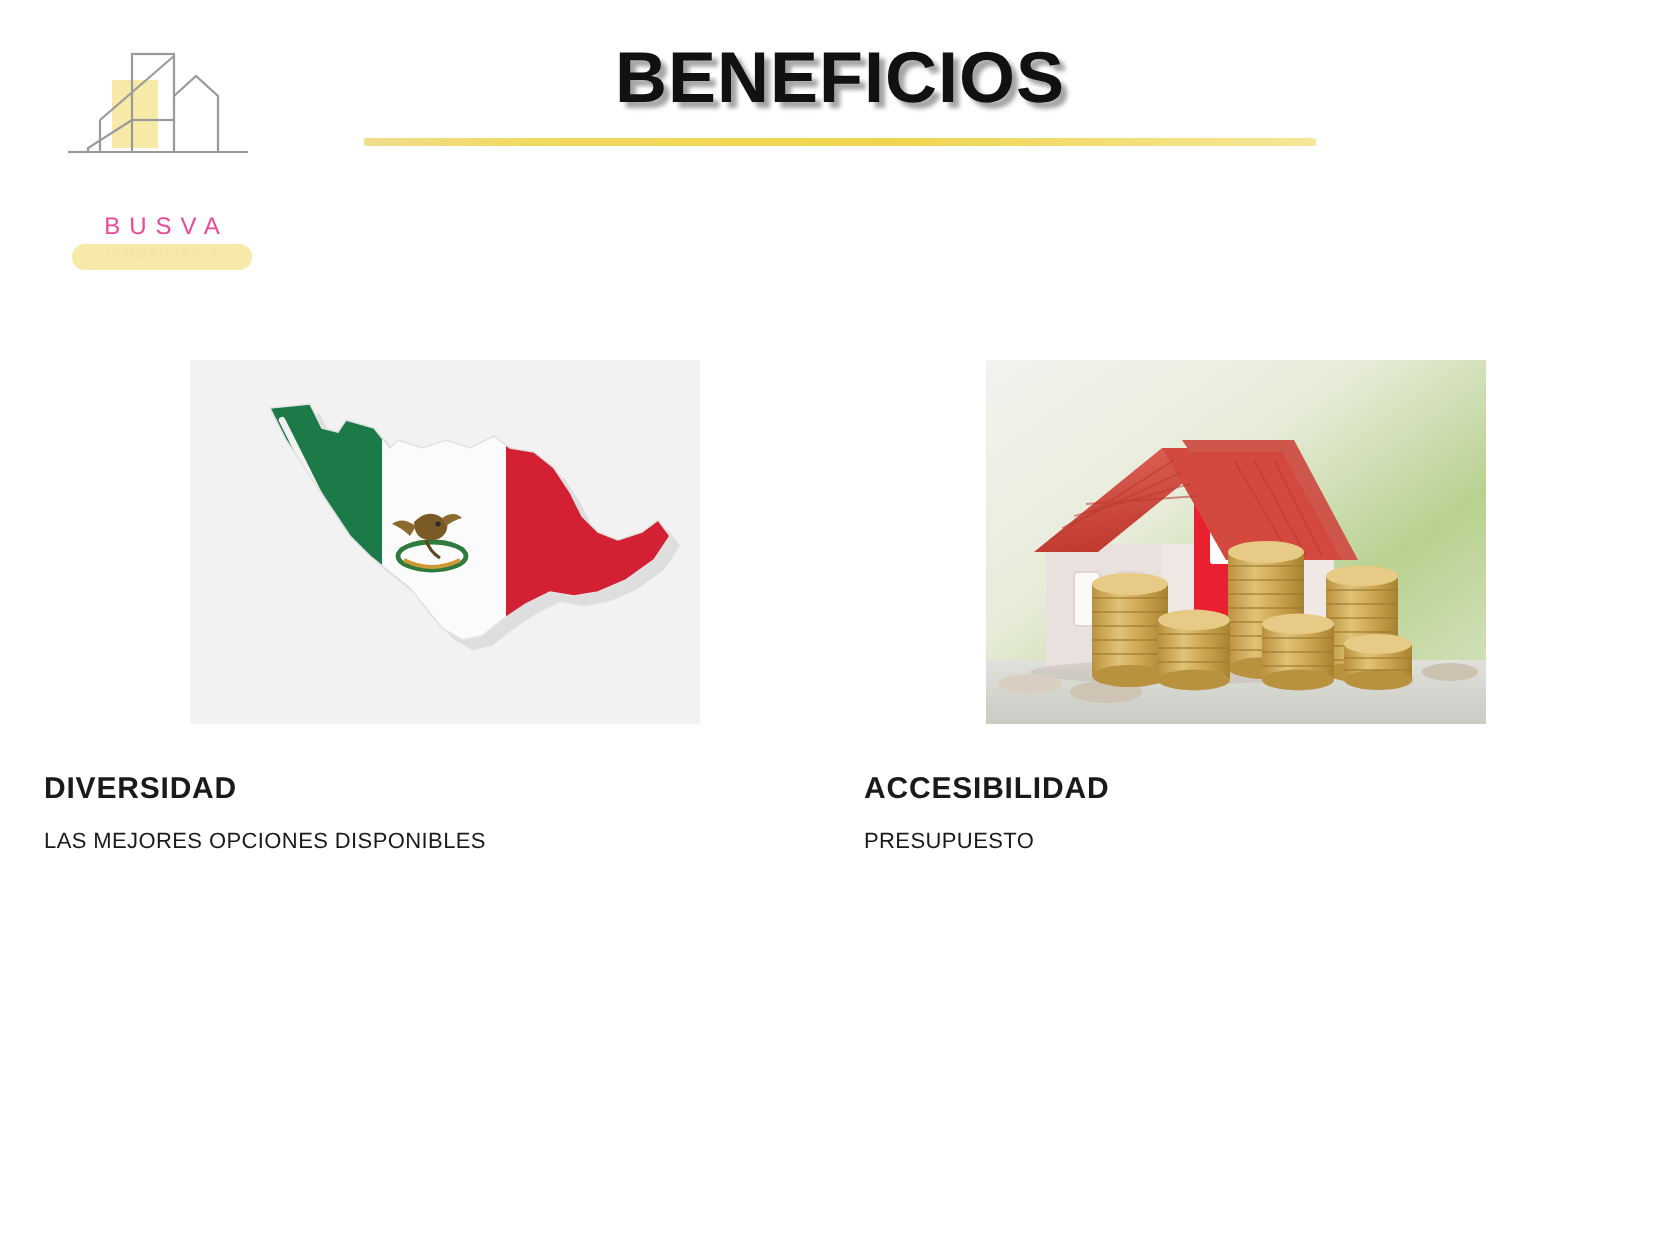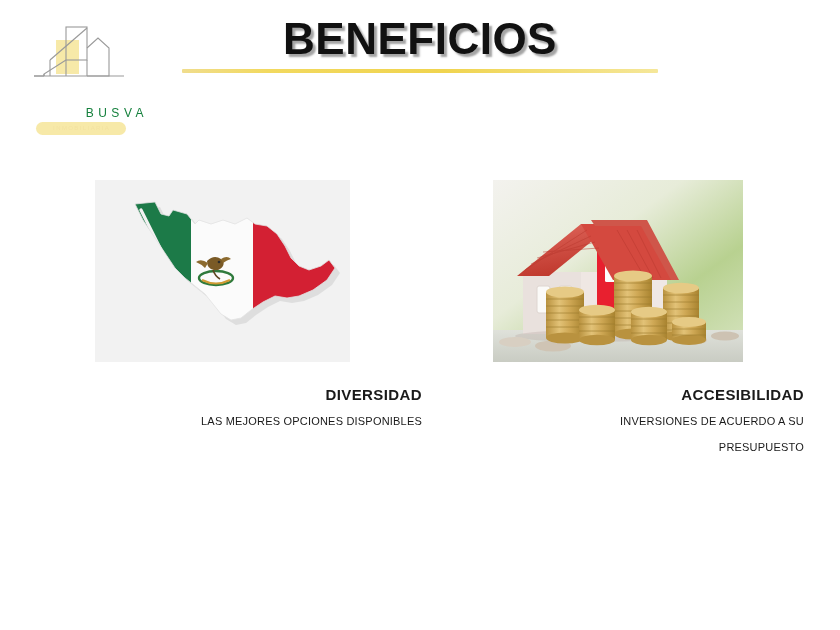--- a/index.html
+++ b/index.html
@@ -25,27 +25,27 @@
     height: 92px;
   }
   .brand-mark {
     position: absolute;
     left: 0; top: 0;
     width: 104px;
     height: 56px;
   }
   .brand-name {
     position: absolute;
-    left: 16px;
+    left: 1px;
     top: 82px;
     width: 104px;
-    text-align: right;
+    text-align: center;
     font-size: 12px;
     letter-spacing: 4.5px;
-    color: #15803d;
+    color: #ec4899;
     text-indent: 4.5px;
     font-weight: 400;
     line-height: 14px;
   }
   .brand-tagline-wrap {
     position: absolute;
     left: 8px;
     top: 98px;
     width: 90px;
     height: 13px;
@@ -67,21 +67,21 @@
     overflow: hidden;
   }
 
   
   .slide-title {
     position: absolute;
     left: 182px;
     top: 18px;
     width: 476px;
     text-align: center;
-    font-size: 44px;
+    font-size: 36px;
     font-weight: bold;
     letter-spacing: 0.5px;
     color: #111111;
     text-shadow: 3px 3px 2px rgba(90,90,90,0.55);
     line-height: 42px;
   }
   .title-rule {
     position: absolute;
     left: 182px;
     top: 69px;
@@ -103,21 +103,21 @@
     position: relative;
     height: 182px;
     margin: 0 auto;
     overflow: hidden;
   }
   .thumb-left  { width: 255px; }
   .thumb-right { width: 250px; }
 
   .caption {
     margin-top: 22px;
-    text-align: right;
+    text-align: left;
     color: #1a1a1a;
   }
   .caption-title {
     font-size: 15px;
     font-weight: bold;
     letter-spacing: 0.4px;
     line-height: 22px;
   }
   .caption-body {
     font-size: 11px;
@@ -363,17 +363,16 @@
             <path d="M-17 7 h34"></path>
               <path d="M-17 13 h34"></path>
           </g>
         </g>
       </g>
     </svg>
   </div>
   <div class="caption">
     <div class="caption-title">ACCESIBILIDAD</div>
     <div class="caption-body">
-      <div>INVERSIONES DE ACUERDO A SU</div>
       <div>PRESUPUESTO</div>
     </div>
   </div>
 </div>
 
 </body></html>

